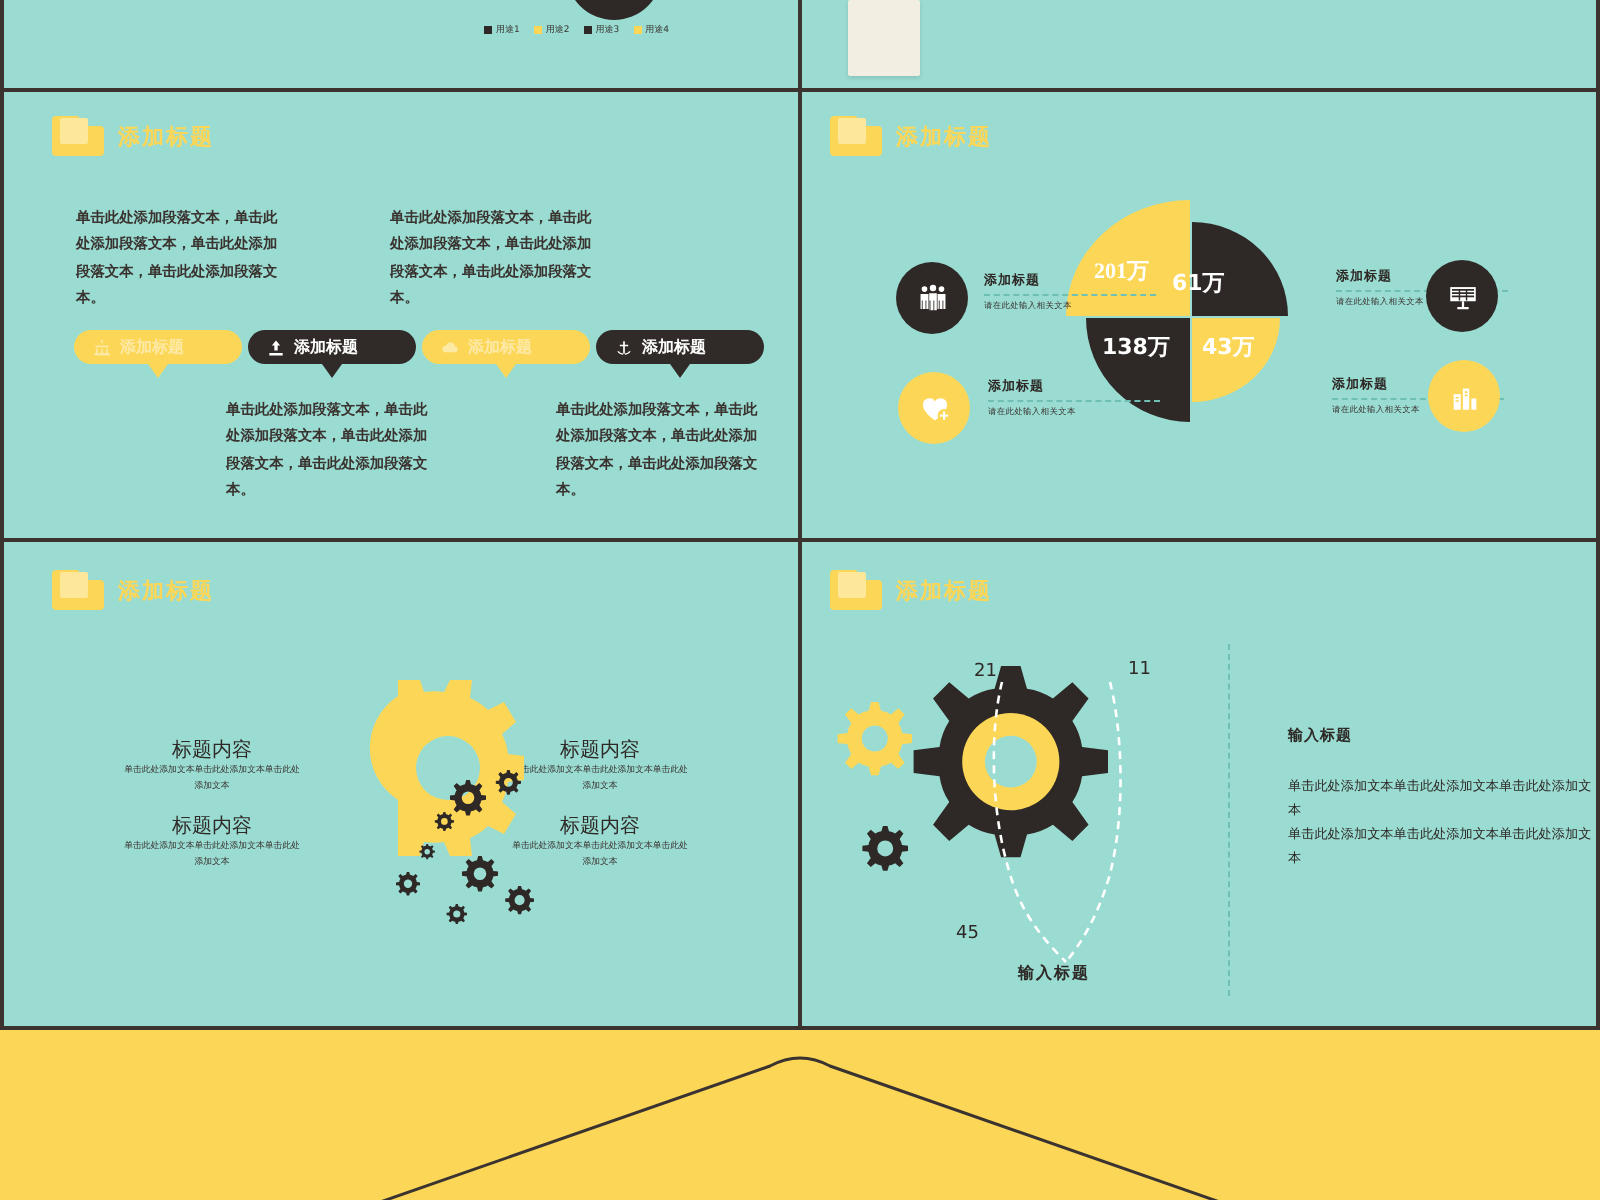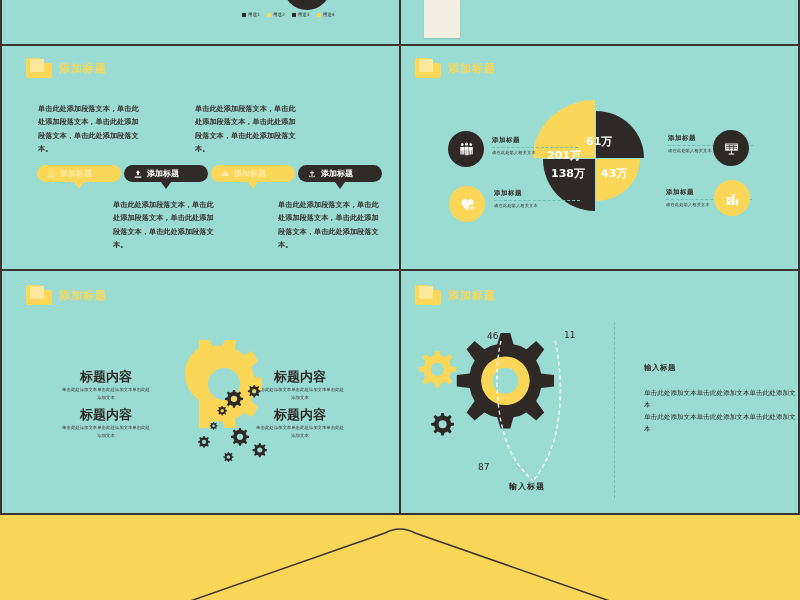--- a/index.html
+++ b/index.html
@@ -70,21 +70,21 @@
   
   .legend{position:absolute;display:flex;gap:7px;align-items:center;}
   .legend .it{display:flex;gap:2px;align-items:center;}
   .legend .sw{width:4px;height:4px;display:block;}
   .legend .tx{font-size:4.5px;color:#3a3330;}
 
   
   .gearwrap{position:absolute;}
   .gearwrap svg{display:block;}
 
-  .ttl{font-size:13px;font-weight:bold;color:#2e2926;}
+  .ttl{font-size:10px;font-weight:normal;color:#2e2926;}
   .sub{font-size:4.4px;line-height:1.8;color:#3a3330;}
 
   .num{position:absolute;font-size:9px;color:#2e2926;font-weight:normal;}
   .cap{position:absolute;font-size:8px;color:#2e2926;font-weight:bold;letter-spacing:1px;}
 
   .rtitle{position:absolute;font-size:7.5px;font-weight:bold;color:#2e2926;letter-spacing:.5px;}
   .rbody{position:absolute;font-size:6.6px;line-height:1.75;color:#2e2926;width:156px;}
 
   .dashv{position:absolute;width:0;border-left:1px dashed #6fbfb4;}
 
@@ -187,21 +187,21 @@
     </span>
     <span class="hdr-txt">添加标题</span>
   </div>
 
   <div class="pie" style="left:533px;top:100px;width:130px;height:120px;">
     <div class="q tl" style="left:0px;top:0px;width:62px;height:58px;"></div>
     <div class="q tr" style="left:63px;top:11px;width:48px;height:47px;"></div>
     <div class="q bl" style="left:10px;top:59px;width:52px;height:52px;"></div>
     <div class="q br" style="left:63px;top:59px;width:44px;height:42px;"></div>
 
-    <div class="qv on-y" style="left:14px;top:48px;">201万</div>
+    <div class="qv on-y" style="left:14px;top:28px;font-family:Liberation Serif, serif;">201万</div>
     <div class="qv on-d" style="left:53px;top:34px;">61万</div>
     <div class="qv on-d" style="left:18px;top:66px;">138万</div>
     <div class="qv on-y" style="left:68px;top:66px;">43万</div>
   </div>
 
   <div class="circ d" style="left:448px;top:131px;width:36px;height:36px;">
     <svg width="17" height="17" viewBox="0 0 24 24">
         <path d="M6 7a2 2 0 1 1 0-4 2 2 0 0 1 0 4zm6-.5a2.2 2.2 0 1 1 0-4.5 2.2 2.2 0 0 1 0 4.5zM18 7a2 2 0 1 1 0-4 2 2 0 0 1 0 4zM3.2 8.5h5.6V19H7.3v-6H6.7v6H4.7v-6h-.6v6H3.2zM9.3 8h5.4V20h-1.8v-7h-.6v7h-2.1v-7h-.6v7H9.3zM15.2 8.5h5.6V19h-1.5v-6h-.6v6h-2v-6h-.6v6h-.9z"></path>
       </svg>
   </div>
@@ -338,23 +338,23 @@
         <circle cx="20" cy="29.5" r="15" fill="#fcd757"></circle>
         <circle cx="20" cy="29.5" r="8" fill="#9adcd2"></circle>
       </g>
       <g stroke="#ffffff" stroke-width="1.3" fill="none" stroke-dasharray="4,3">
         <path d="M86 16 C 80 40, 80 80, 90 112 C 96 133, 108 146, 118 156"></path>
         <path d="M140 16 C 146 40, 148 80, 140 112 C 134 133, 126 146, 118 156"></path>
       </g>
     </svg>
   </div>
 
-  <div class="num" style="left:487px;top:331px;">46</div>
+  <div class="num" style="left:487px;top:331px;">21</div>
   <div class="num" style="left:564px;top:330px;">11</div>
-  <div class="num" style="left:478px;top:462px;">87</div>
+  <div class="num" style="left:478px;top:462px;">45</div>
   <div class="cap" style="left:509px;top:481px;">输入标题</div>
 
   <div class="dashv" style="left:614px;top:322px;height:176px;"></div>
 
   <div class="rtitle" style="left:644px;top:363px;">输入标题</div>
   <div class="rbody" style="left:644px;top:388px;">单击此处添加文本单击此处添加文本单击此处添加文本</div>
   <div class="rbody" style="left:644px;top:412px;">单击此处添加文本单击此处添加文本单击此处添加文本</div>
 
   <div class="band">
     <svg width="800" height="85" viewBox="0 0 800 85">

